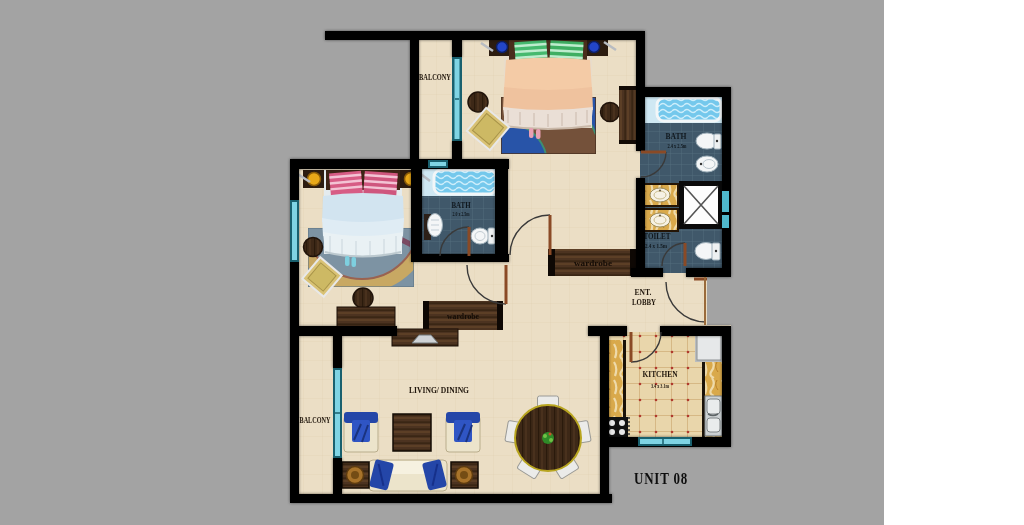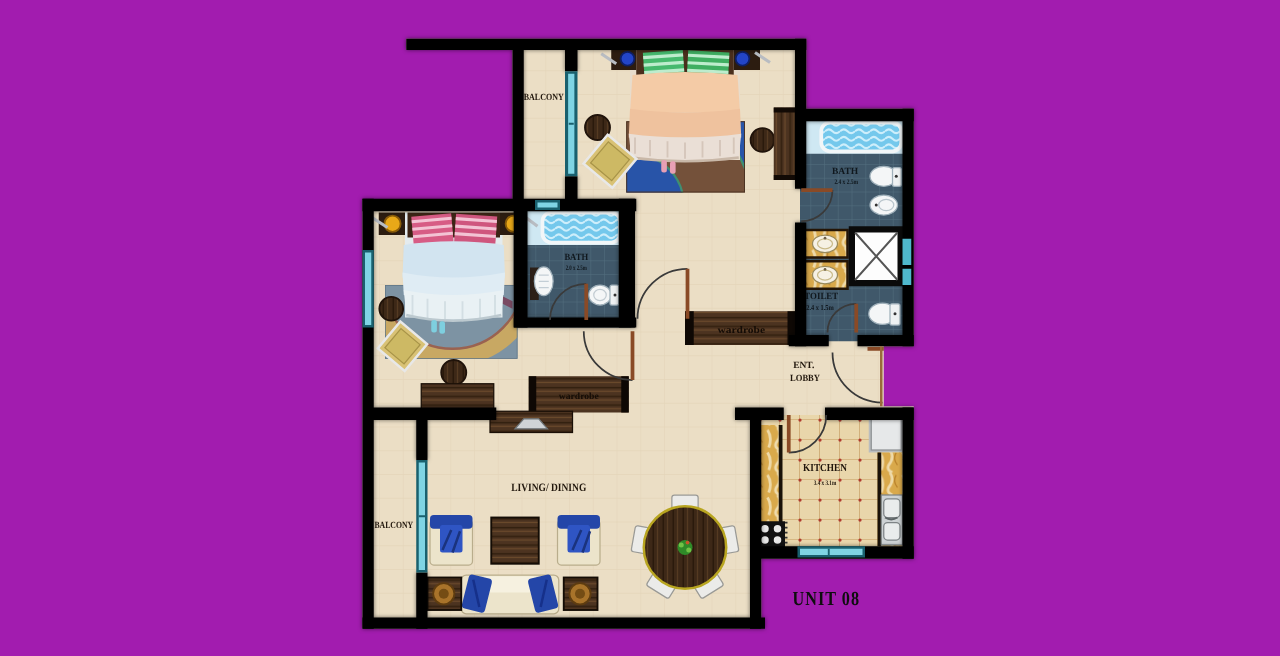--- a/index.html
+++ b/index.html
@@ -1,16 +1,16 @@
 <!DOCTYPE html>
 <html><head>
 <meta charset="utf-8">
 <style>
   html,body{margin:0;padding:0;background:#ffffff;}
-  .page{position:relative;width:1024px;height:525px;background:#a21caf;overflow:hidden;}
+  .page{position:relative;width:884px;height:525px;background:#a3a3a3;overflow:hidden;}
   svg{position:absolute;left:0;top:0;filter:blur(0.35px);}
   text{font-family:"Liberation Serif", serif;}
 </style>
 </head>
 <body>
 <div class="page">
 <svg width="1024" height="525" viewBox="0 0 1024 525">
 <defs>
   <pattern id="tileBeige" width="19" height="19" patternUnits="userSpaceOnUse">
     <rect width="19" height="19" fill="#ebdec5"></rect>

